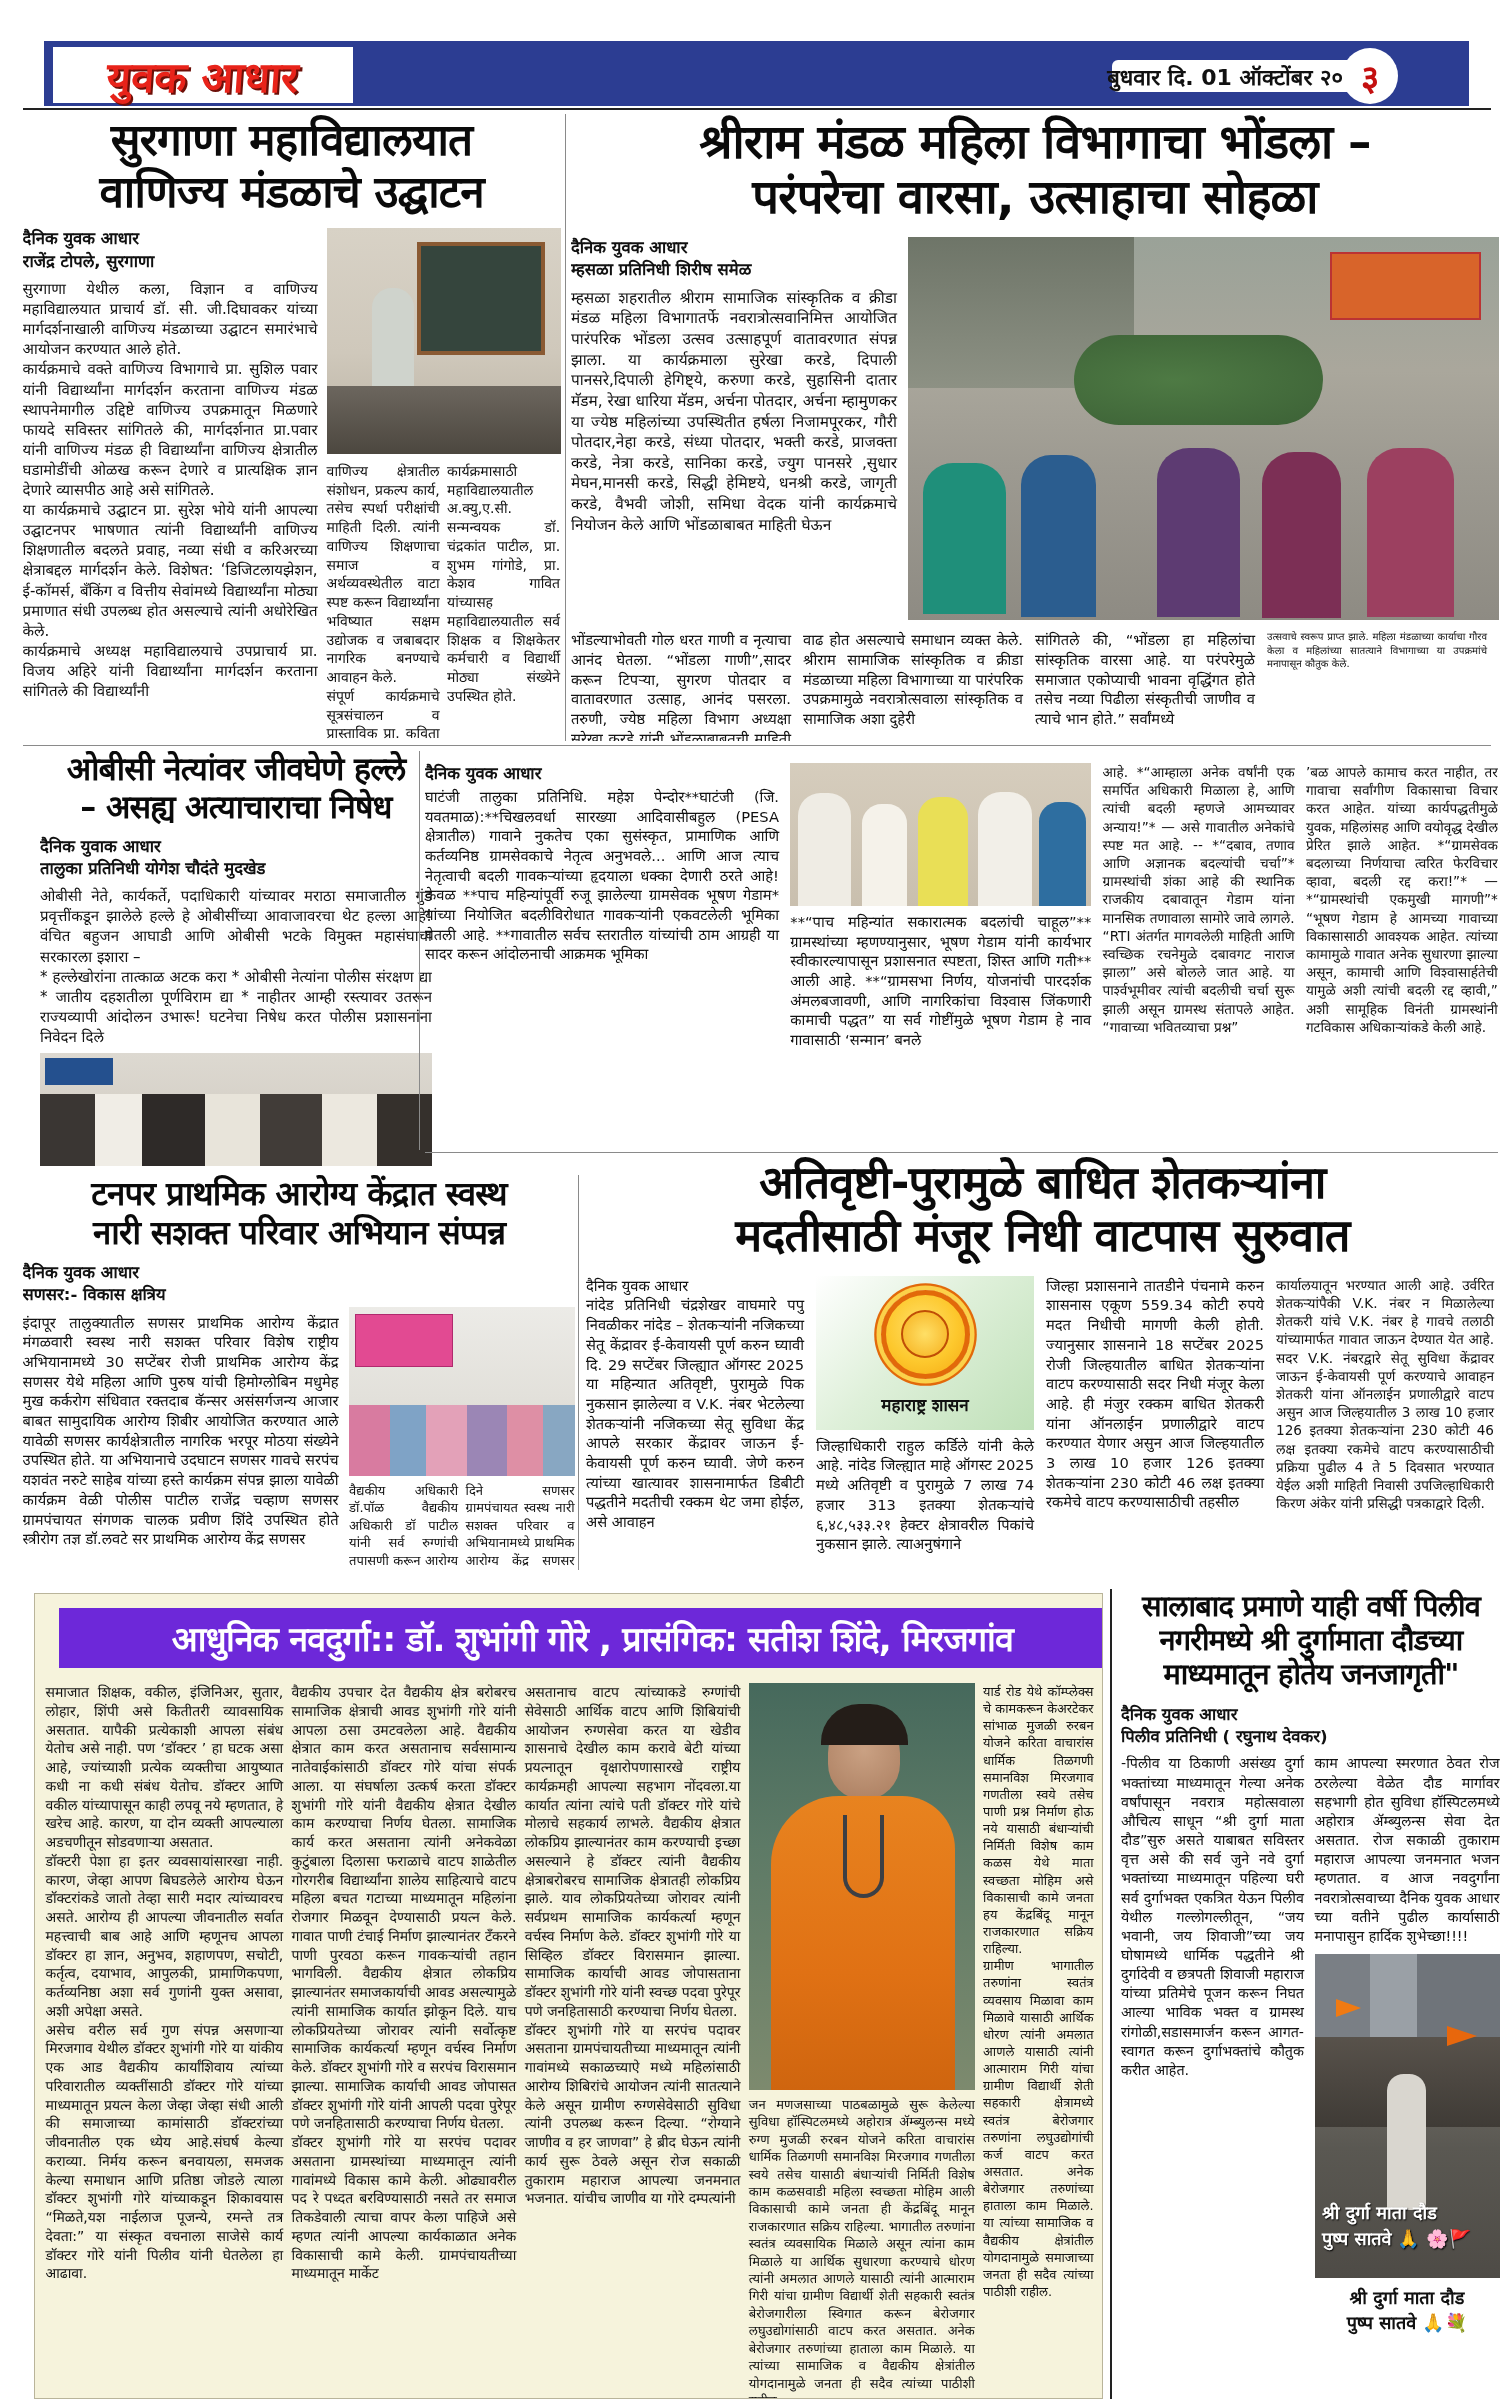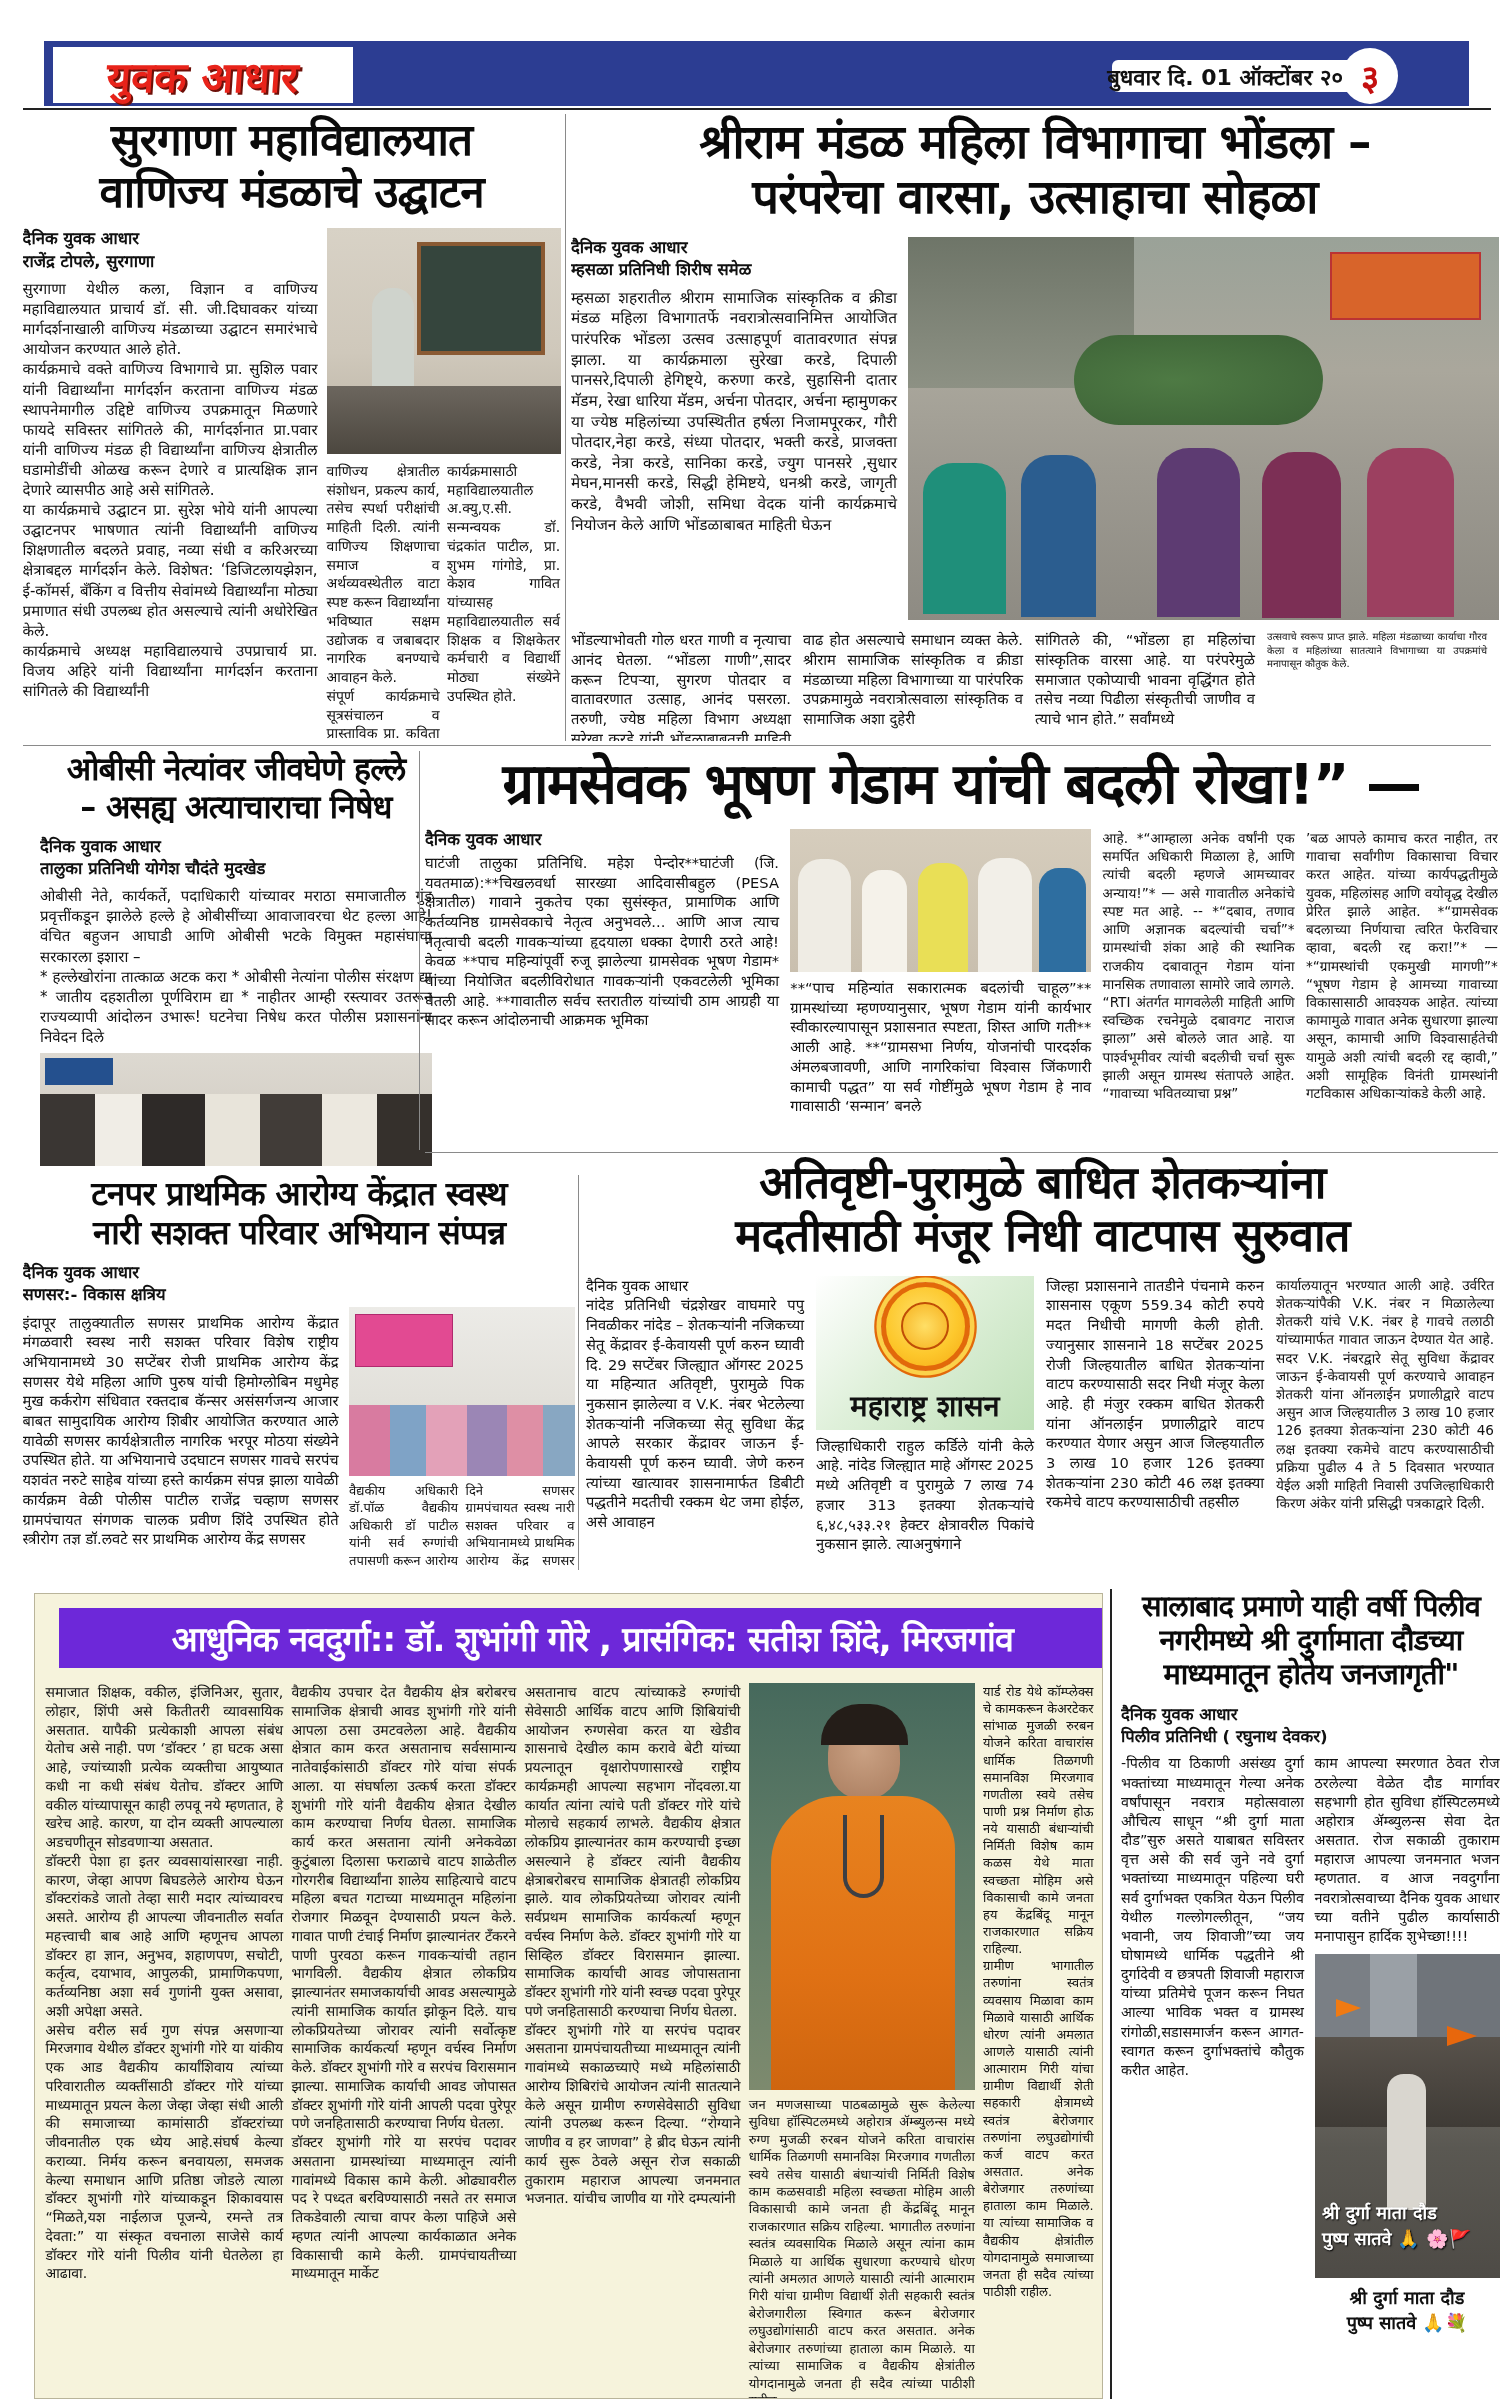--- a/index.html
+++ b/index.html
@@ -29,21 +29,21 @@
   .ph-class { background:linear-gradient(180deg,#d8d2c6 0%,#cfc8bb 55%,#b9b1a2 100%); }
   .ph-street { background:linear-gradient(180deg,#9aa298 0%,#aaa79c 35%,#9d9a91 60%,#8e8b83 100%); }
   .ph-obc { background:linear-gradient(180deg,#ddd9d1 0%,#d4cfc6 60%,#b9b3a8 100%); }
   .ph-village { background:linear-gradient(180deg,#d6cdbd 0%,#c9bfae 100%); }
   .ph-health { background:linear-gradient(180deg,#ecebe7 0%,#e2e0da 55%,#cfccc4 100%); }
   .ph-portrait { background:linear-gradient(180deg,#46695c 0%,#5d7a66 40%,#7d8a6e 100%); }
   .ph-run { background:linear-gradient(180deg,#8e8a84 0%,#6f6c66 35%,#5a5852 60%,#4e4b46 100%); }
   .seal-box { background:linear-gradient(135deg,#ffffff 0%,#dff0da 45%,#bfe0b8 100%); display:flex; flex-direction:column; align-items:center; justify-content:center; }
   .seal-circle { width:89px; height:89px; border-radius:50%; background:radial-gradient(circle at 45% 40%, #ffe06a 0%, #fdc82d 55%, #f5a912 100%); border:5.3px solid #e2690a; box-shadow:0 0 0 4.5px #fbd14a, 0 0 0 6.8px #e2690a; display:flex; align-items:center; justify-content:center; }
   .seal-inner { width:48px; height:48px; border-radius:50%; border:2.3px solid #c04e06; background:radial-gradient(circle,#ffdf66,#f6b01c); }
-  .seal-label { margin-top:13.6px; font-size:29px; font-weight:bold; color:#111;text-align:center; }
+  .seal-label { margin-top:13.6px; font-size:17px; font-weight:bold; color:#111;text-align:center; }
 
   .banner-box { background:#f6f3dc; border:0.8px solid #b9b49a; }
   .banner-bar { position:absolute; left:0; top:13.6px; width:100%; height:60px; background:#6d28d9; display:flex; align-items:center; justify-content:center;margin-left:24px; }
   .banner-title { color:#ffffff; font-size:34px; font-weight:bold; white-space:nowrap; letter-spacing:-0.8px; }
 
   .overlay-cap { position:absolute; left:7.5px; bottom:25.6px; color:#ffffff; font-size:18px; font-weight:bold; line-height:1.45; white-space:pre-line; text-shadow:0.8px 0.8px 1.5px #000; }
   .photo-caption { font-weight:bold; font-size:18px; line-height:1.4; white-space:pre-line; text-align:center; margin-top:7.5px; }
   .flag { position:absolute; width:0; height:0; }
 </style>
 </head>
@@ -127,21 +127,20 @@
 * हल्लेखोरांना तात्काळ अटक करा * ओबीसी नेत्यांना पोलीस संरक्षण द्या * जातीय दहशतीला पूर्णविराम द्या * नाहीतर आम्ही रस्त्यावर उतरून राज्यव्यापी आंदोलन उभारू! घटनेचा निषेध करत पोलीस प्रशासनांना निवेदन दिले</div>
     <div class="photo ph-obc" style="width:392px; height:113px; margin-top:6px;">
       <div class="blob" style="left:4.5px; top:4.5px; width:68px; height:27px; background:#24508e;"></div>
       <div class="blob" style="left:0; top:41px; width:392px; height:72px; background:linear-gradient(90deg,#3a3633 0 14%, #f0ede6 14% 26%, #2e2a28 26% 42%, #e8e4da 42% 56%, #413c38 56% 72%, #ece8df 72% 86%, #35302c 86% 100%);"></div>
     </div>
   </section>
 
   <div class="vrule" style="left:419px; top:751px; height:399px;"></div>
 
   <section class="sec" style="left:425px; top:751px; width:1073px; height:399px;">
-    <div class="headline" style="font-size:56px; letter-spacing:-1.5px;">ग्रामसेवक भूषण गेडाम यांची बदली रोखा!”  —</div>
     <div class="row" style="margin-top:12px; gap:11.3px;">
       <div style="width:354px;">
         <div class="byline" style="margin-bottom:1.5px;">दैनिक युवक आधार</div>
         <div class="coltext" style="font-size:14.7px;">घाटंजी तालुका प्रतिनिधि. महेश पेन्दोर**घाटंजी (जि. यवतमाळ):**चिखलवर्धा सारख्या आदिवासीबहुल (PESA क्षेत्रातील) गावाने नुकतेच एका सुसंस्कृत, प्रामाणिक आणि कर्तव्यनिष्ठ ग्रामसेवकाचे नेतृत्व अनुभवले... आणि आज त्याच नेतृत्वाची बदली गावकऱ्यांच्या हृदयाला धक्का देणारी ठरते आहे! केवळ **पाच महिन्यांपूर्वी रुजू झालेल्या ग्रामसेवक भूषण गेडाम* यांच्या नियोजित बदलीविरोधात गावकऱ्यांनी एकवटलेली भूमिका घेतली आहे. **गावातील सर्वच स्तरातील यांच्यांची ठाम आग्रही या सादर करून आंदोलनाची आक्रमक भूमिका</div>
       </div>
       <div style="width:301px;">
         <div class="photo ph-village" style="width:301px; height:143px;">
           <div class="blob" style="left:7.5px; top:30px; width:53px; height:113px; background:#efece4; border-radius:22.6px 22.6px 0 0;"></div>
           <div class="blob" style="left:72px; top:41px; width:45px; height:102px; background:#f5f2ea; border-radius:19.6px 19.6px 0 0;"></div>
           <div class="blob" style="left:128px; top:34px; width:50px; height:109px; background:#e9df56; border-radius:21px 21px 0 0;"></div>

